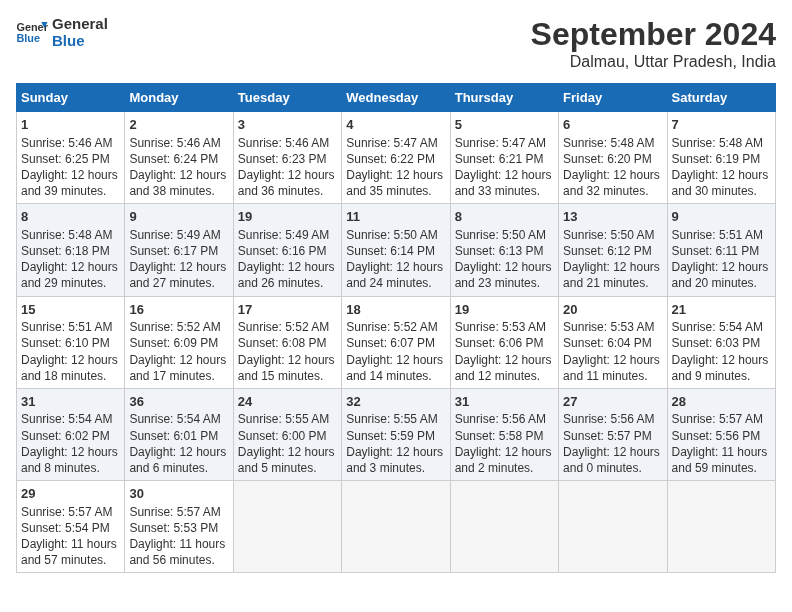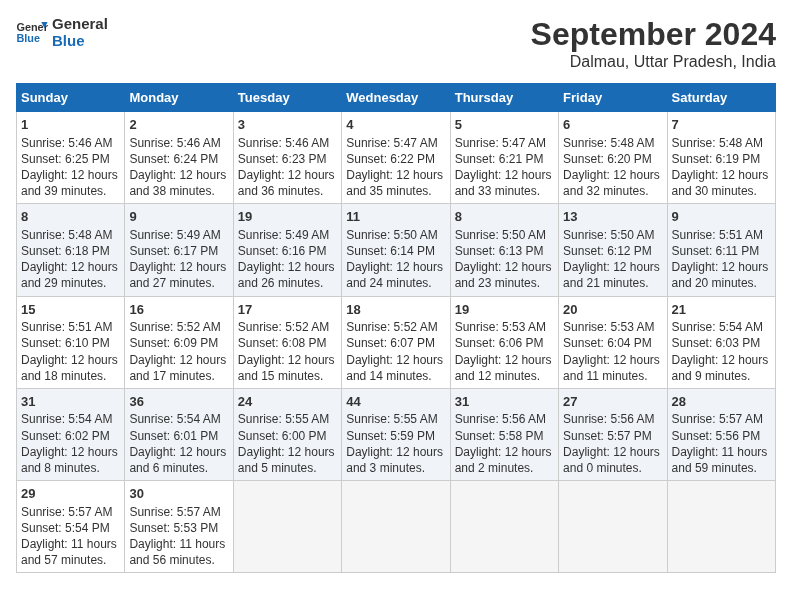--- a/index.html
+++ b/index.html
@@ -286,21 +286,21 @@
 and 6 minutes.</div>
         </td>
         <td>
           <span class="day-num">24</span>
           <div class="cell-text" style="white-space: pre-line;">Sunrise: 5:55 AM
 Sunset: 6:00 PM
 Daylight: 12 hours
 and 5 minutes.</div>
         </td>
         <td>
-          <span class="day-num">44</span>
+          <span class="day-num">32</span>
           <div class="cell-text" style="white-space: pre-line;">Sunrise: 5:55 AM
 Sunset: 5:59 PM
 Daylight: 12 hours
 and 3 minutes.</div>
         </td>
         <td>
           <span class="day-num">31</span>
           <div class="cell-text" style="white-space: pre-line;">Sunrise: 5:56 AM
 Sunset: 5:58 PM
 Daylight: 12 hours

